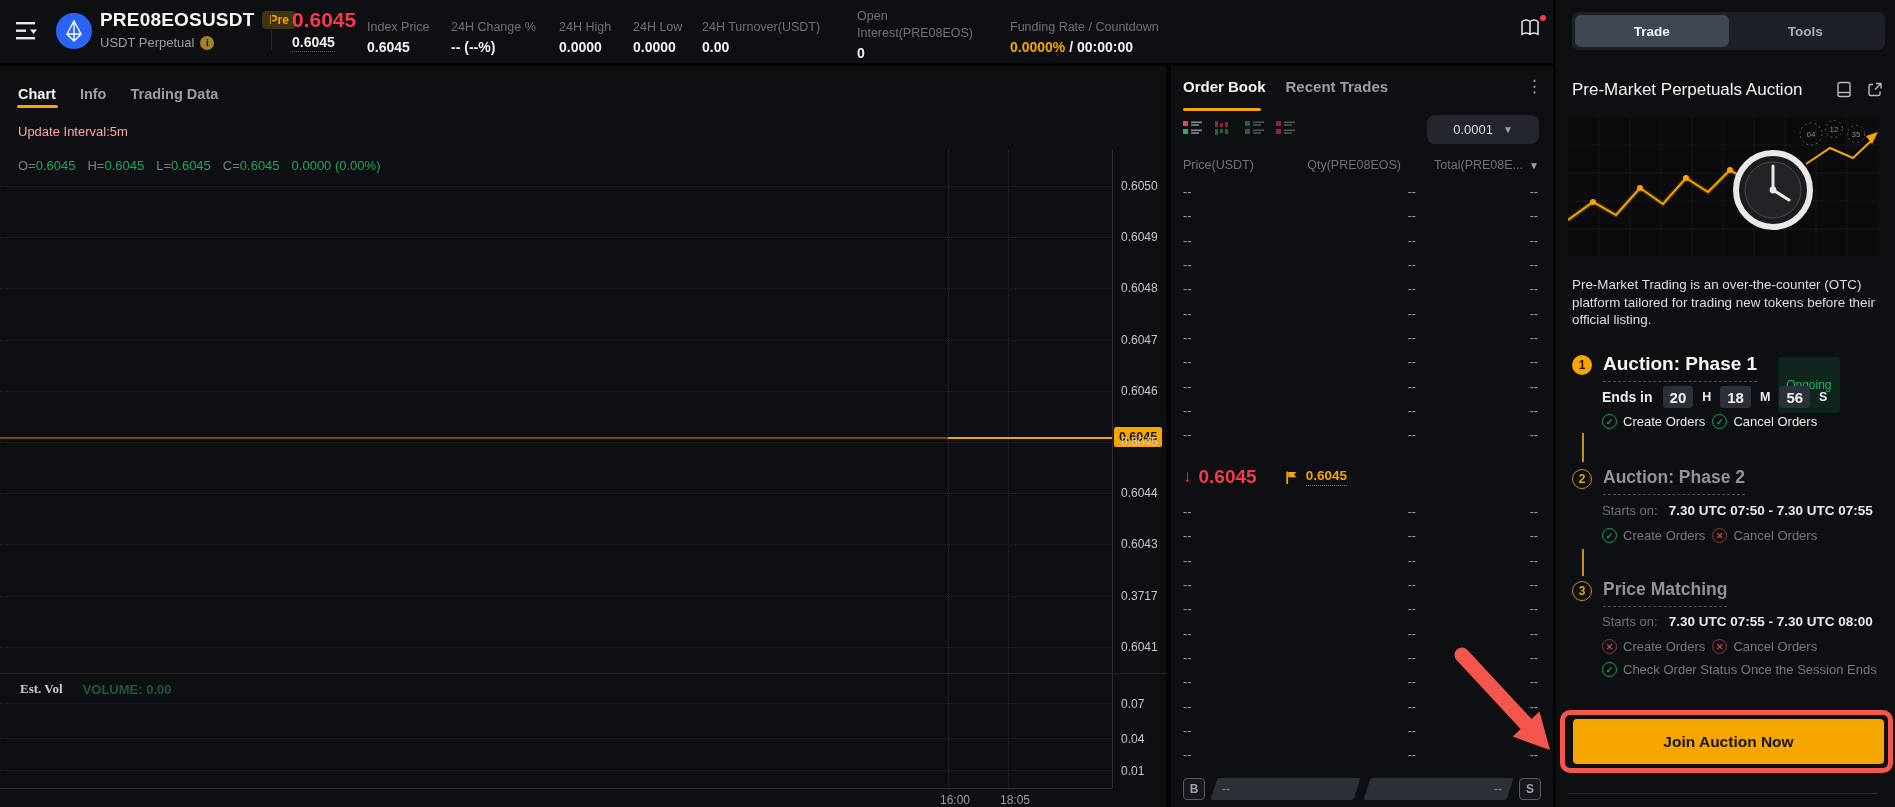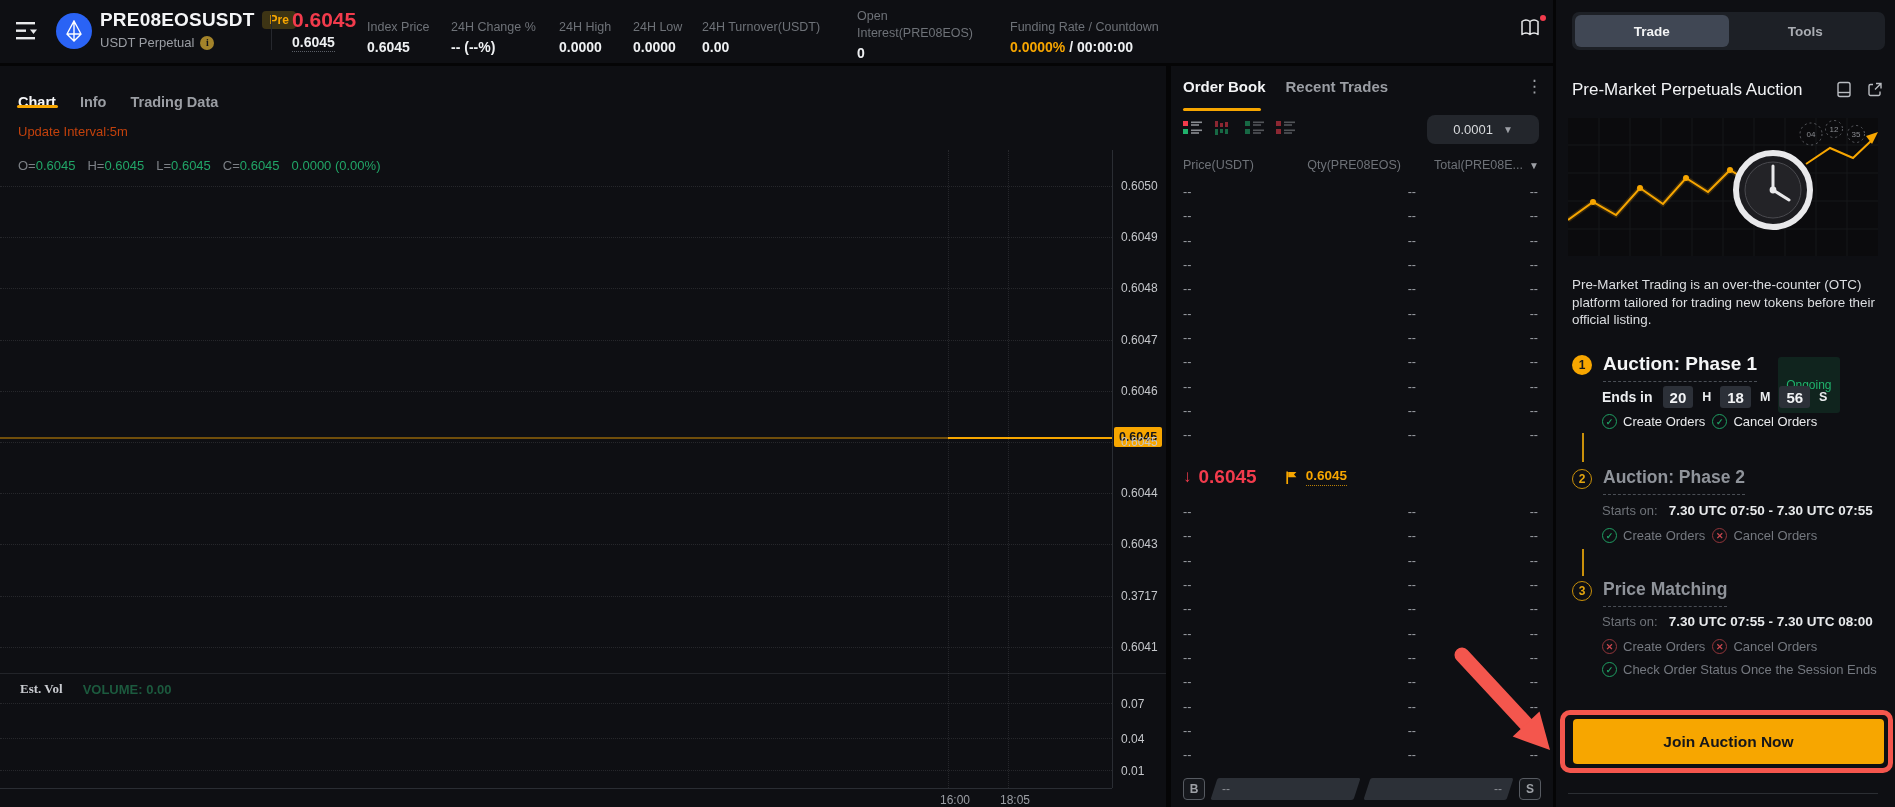--- a/index.html
+++ b/index.html
@@ -31,25 +31,25 @@
   .stat-label { font-size:12.5px; color:#6e7278; min-height:28px; display:flex; align-items:flex-end; line-height:17px; }
   .stat-label.wide { max-width:118px; }
   .stat-value { margin-top:3px; font-size:14px; font-weight:bold; color:#eef0f2; }
   .stat-value .orange { color:#f7a600; }
   .stat-value .white { color:#eef0f2; }
   .book-ic { position:absolute; left:1519px; top:17px; width:26px; height:26px; cursor:pointer; }
   .book-ic .dot { position:absolute; right:-1px; top:-2px; width:6px; height:6px; border-radius:50%; background:#f23b4c; }
 
   
   #chart-panel { position:absolute; left:0; top:66px; width:1166px; height:741px; background:#0e0f13; }
-  .chart-tabs { position:absolute; left:18px; top:28px; display:flex; gap:24px; }
+  .chart-tabs { position:absolute; left:18px; top:20px; display:flex; gap:24px; }
   .ctab { font-size:14.5px; color:#9b9ea4; font-weight:bold; cursor:pointer; }
   .ctab.active { color:#f4f5f7; }
   .ctab-underline { position:absolute; left:17px; top:39px; width:41px; height:3px; background:#f7a600; border-radius:2px; }
-  .update-interval { position:absolute; left:18px; top:58px; font-size:13px; color:#c2410c; }
+  .update-interval { position:absolute; left:18px; top:58px; font-size:13px; color:#fca5a5; }
   .ohlc { position:absolute; left:18px; top:92px; font-size:13px; display:flex; gap:12px;align-items:flex-end; }
   .ohlc .pair .ok { color:#7c8086; }
   .ohlc .pair .ov { color:#21a567; }
   #plot { position:absolute; left:0; top:0; width:1166px; height:741px; }
   .hgrid { position:absolute; left:0; width:1112px; height:0; border-top:1px dotted rgba(255,255,255,.10); }
   .vgrid { position:absolute; top:84px; height:638px; width:0; border-left:1px dotted rgba(255,255,255,.10); }
   .ytick { position:absolute; left:1121px; font-size:12px; color:#c5c7cb; }
   .xtick { position:absolute; top:727px; width:44px; text-align:right; font-size:12px; color:#9b9ea4; }
   .pl-dim  { position:absolute; left:0; top:371px; width:948px; height:2px; background:#f7a600; opacity:.42; }
   .pl-bright { position:absolute; left:948px; top:371px; width:164px; height:2px; background:#f7a600; }

